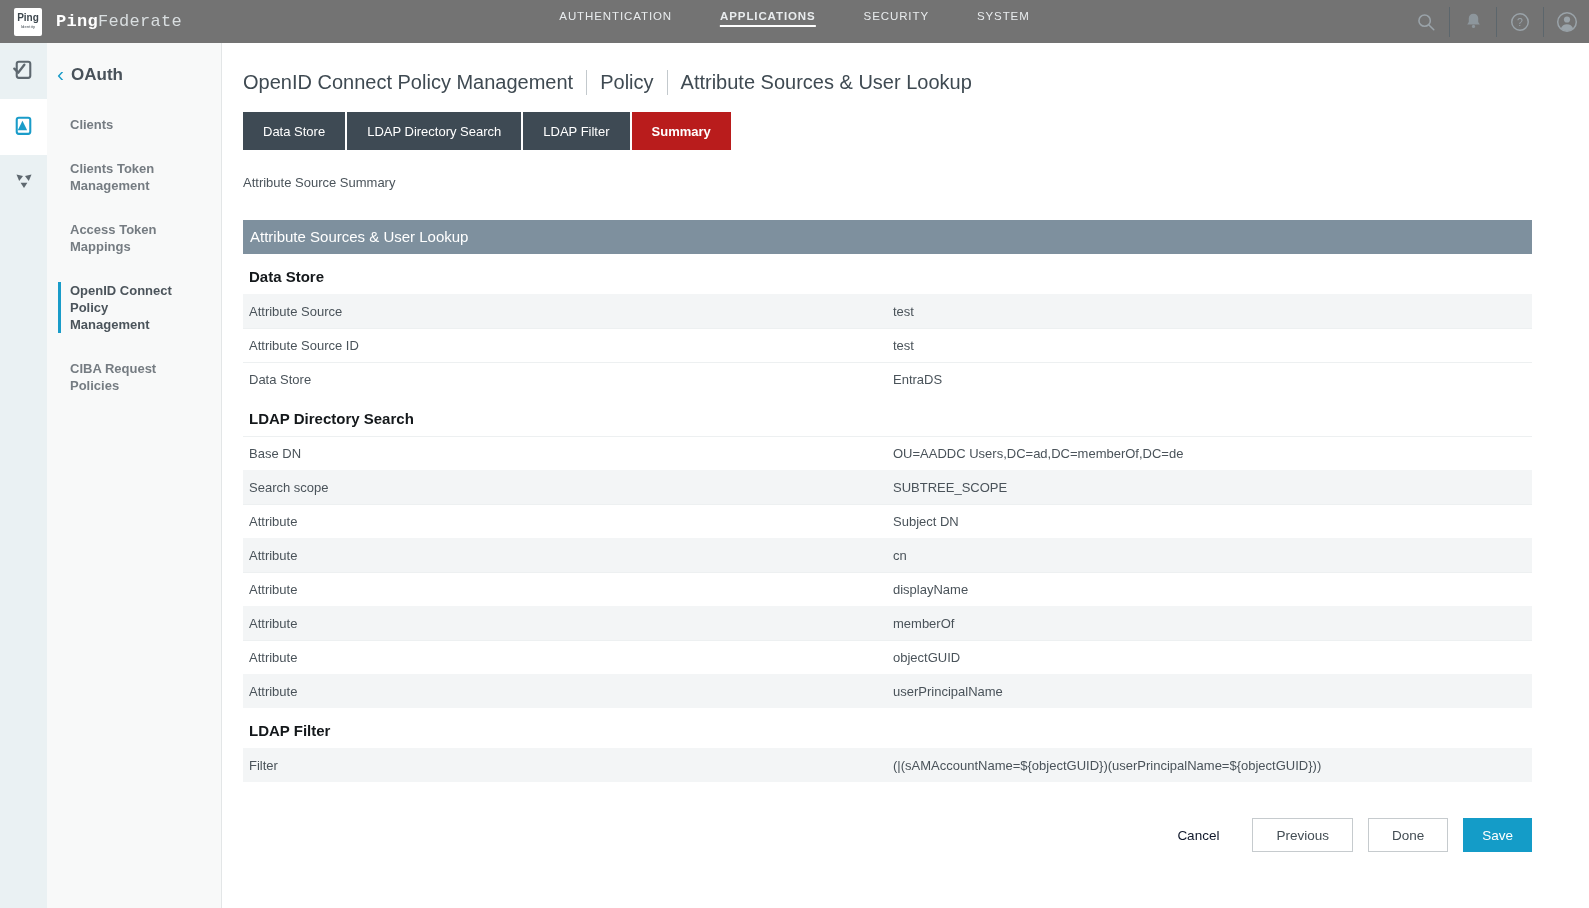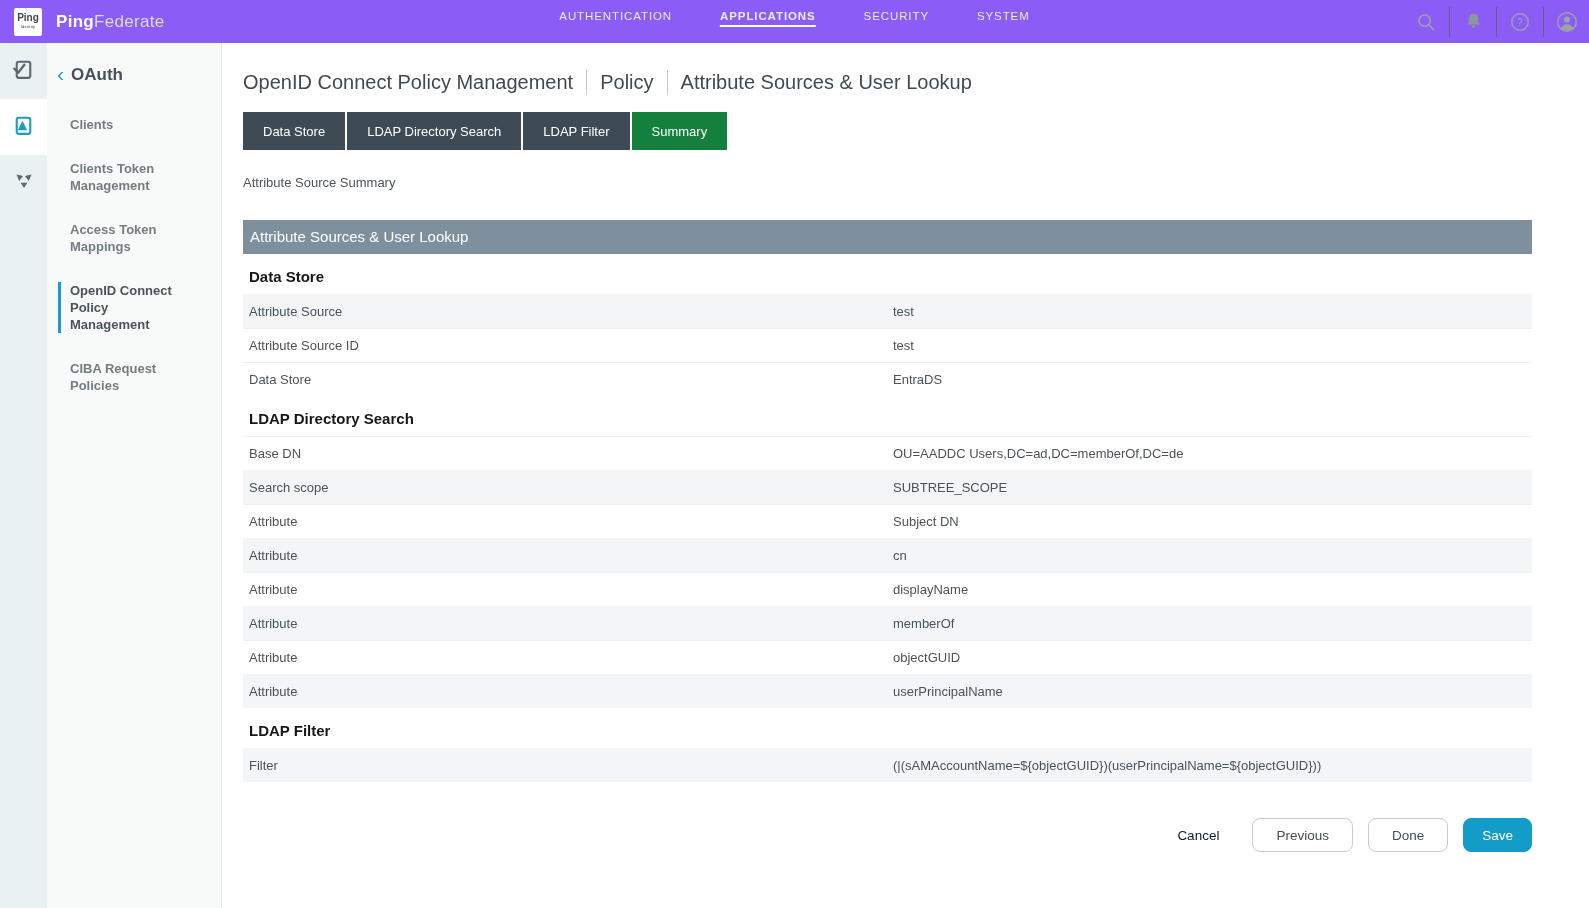--- a/index.html
+++ b/index.html
@@ -5,31 +5,31 @@
   * { box-sizing: border-box; }
   html,body { margin:0; padding:0; }
   body {
     width:1589px; height:908px; overflow:hidden; background:#fff;
     font-family:"Liberation Sans", sans-serif;
     -webkit-font-smoothing:antialiased;
   }
 
   
   .topbar {
-    position:relative; height:43px; background:#8b5cf6;
+    position:relative; height:43px; background:#737373;
     display:flex; align-items:center; padding:0 12px 0 14px;
   }
   .brand { display:flex; align-items:center; cursor:pointer; }
   .logo-box {
     width:28px; height:28px; background:#fff; border-radius:2px;
     display:flex; flex-direction:column; align-items:center; justify-content:center;
     color:#3d474e; font-weight:700; font-size:10px; line-height:9px;
   }
   .logo-sub { font-size:4px; font-weight:400; letter-spacing:.2px; }
-  .brand-text { margin-left:14px; font-size:17px; color:#d9dee0; letter-spacing:.3px; }
+  .brand-text { margin-left:14px; font-size:17px; color:#d9dee0; letter-spacing:.3px;font-family:Liberation Mono, monospace; }
   .brand-text b { color:#fff; font-weight:700; }
   .topnav {
     position:absolute; left:50%; top:0; transform:translateX(-50%);
     height:31px; display:flex; align-items:center; gap:48px;
   }
   .nav-item {
     color:#e9ecee; font-size:11.5px; letter-spacing:.9px; text-decoration:none;
     padding:5px 0 3px; border-bottom:2px solid transparent; cursor:pointer;
   }
   .nav-item.active { font-weight:700; border-bottom-color:#fff; }
@@ -56,39 +56,39 @@
   
   main { flex:1; background:#fff; padding:0 57px 0 21px; overflow:hidden; }
   .page-title { display:flex; align-items:center; margin:27px 0 0; font-size:20px; font-weight:400; color:#3f4a52; }
   .crumb-sep { width:1px; height:25px; background:#c3c9cd; margin:0 13px; }
 
   .tabs { display:flex; margin-top:17px; }
   .tab {
     background:#3e4a54; color:#fff; font-size:13px; height:38px;
     display:flex; align-items:center; padding:0 20px; margin-right:2px; cursor:pointer;
   }
-  .tab.active { background:#15803d; }
+  .tab.active { background:#b91c1c;font-weight:bold; }
 
   .intro { margin-top:25px; font-size:13px; color:#4b545b; }
 
   .band {
     margin-top:30px; height:34px; line-height:34px; padding-left:7px;
     background:#7e909e; color:#fff; font-size:15px;
   }
 
   .section-heading { margin:14px 0 9px; padding-left:6px; font-size:15px; font-weight:700; color:#14181b; }
   .row { display:flex; align-items:center; min-height:34px; font-size:13px; color:#4a535a; border-top:1px solid #edf0f1; }
   .row.shaded { background:#f3f5f6; border-top-color:transparent; }
   .row-label { width:650px; padding-left:6px; flex-shrink:0; }
   .row-value { flex:1; }
 
   .footer { display:flex; justify-content:flex-end; align-items:center; gap:15px; margin-top:36px; }
   .link-cancel { color:#0f172a; font-size:13.5px; margin-right:18px; cursor:pointer; text-decoration:none; }
   .btn {
-    background:#fff; border:1px solid #c6cbce; border-radius:8px; color:#434d54;
+    background:#fff; border:1px solid #c6cbce; border-radius:0; color:#434d54;
     font-size:13.5px; height:34px; padding:0 23px; cursor:pointer;
     font-family:"Liberation Sans", sans-serif;
   }
   .btn-save { background:#149cc8; border-color:#149cc8; color:#fff; padding:4px 18px; }
 </style>
 </head>
 <body>
 
 <header class="topbar">
   <div class="brand">

